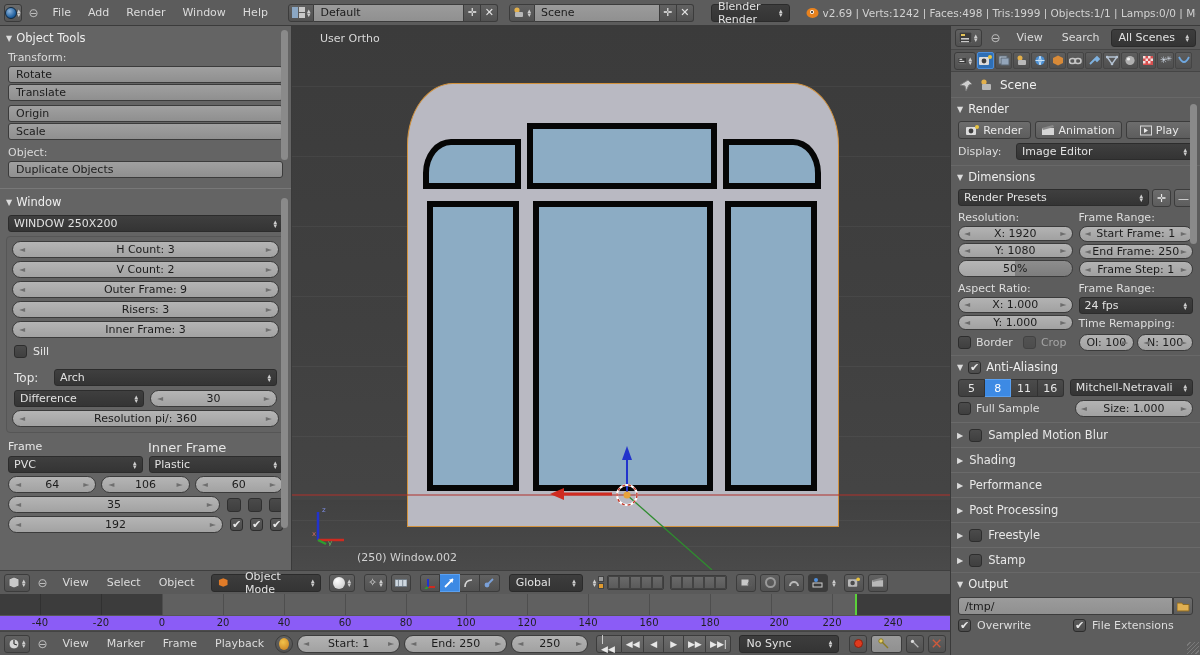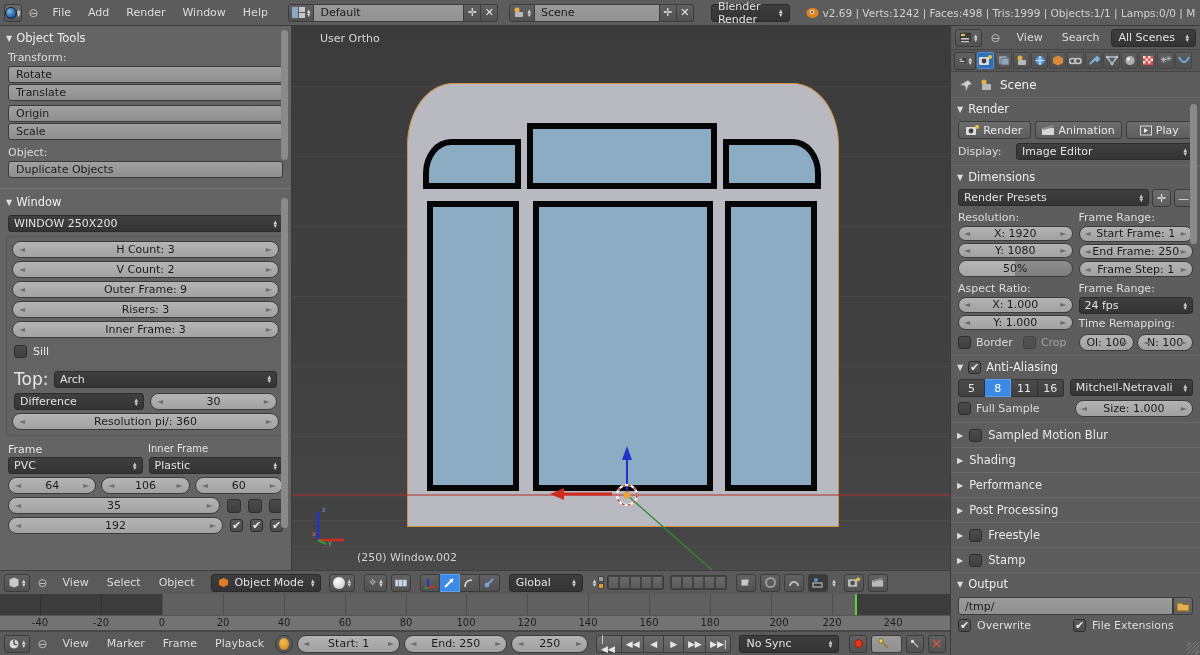--- a/index.html
+++ b/index.html
@@ -195,21 +195,21 @@
   #tl{
     position:absolute; left:0; top:594px; width:950px; height:61px;
     background:#4d4d4d;
   }
   #tl-track{ position:absolute; left:0; top:0; width:950px; height:21px; background:#606060; }
   #tl-shade-left{ position:absolute; left:0; top:0; width:162px; height:21px; background:#3c3c3c; }
   #tl-shade-right{ position:absolute; left:857px; top:0; width:93px; height:21px; background:#3c3c3c; }
   .tl-vline{ position:absolute; top:0; width:1px; height:21px; background:rgba(0,0,0,.18); }
   #tl-play{ position:absolute; left:855px; top:0; width:2px; height:21px; background:#5bd13a; }
   #tl-ruler{ position:absolute; left:0; top:21px; width:950px; height:16px;
-             background:#737373; border-top:1px solid #565656;border-bottom:1px solid #4b4b4b;}
+             background:#8b5cf6; border-top:1px solid #565656;border-bottom:1px solid #4b4b4b;}
   .tl-tick{ position:absolute; top:1px; font-size:10px; color:#1f1f1f; transform:translateX(-50%); }
   #tl-foot{
     position:absolute; left:0; top:37px; width:950px; height:24px;
     background:#5a5a5a; display:flex;align-items:center;gap:4px;padding:0 4px;
     border-top:1px solid #444;
   }
   .tbtn{
     height:18px; min-width:20px; padding:0 4px;
     background:linear-gradient(#6c6c6c,#5c5c5c); border:1px solid #3c3c3c;
     display:flex;align-items:center;justify-content:center; font-size:9px; color:#e8e8e8;
@@ -353,21 +353,21 @@
         <span>Inner Frame: 3</span>
         <span class="ar r">►</span>
       </div>
 
       <div style="display:flex;align-items:center;gap:6px;padding:4px 2px 11px 2px">
         <span class="chk"></span>
         <span style="font-size:11px">Sill</span>
       </div>
 
       <div style="display:flex;align-items:center;gap:6px;padding:0 2px 4px 2px">
-        <span style="font-size:17px;width:34px">Top:</span>
+        <span style="font-size:12px;width:34px">Top:</span>
         <div class="drop" style="flex:1">
           <span>Arch</span>
           <span class="spinner">
               <span>▴</span>
               <span>▾</span>
             </span>
         </div>
       </div>
 
       <div style="display:flex;gap:6px;padding:0 2px 3px 2px">
@@ -387,21 +387,21 @@
 
       <div class="numfield" style="margin-bottom:1px">
         <span class="ar l">◄</span>
         <span>Resolution pi/: 360</span>
         <span class="ar r">►</span>
       </div>
     </div>
 
     <div style="display:flex;padding:4px 8px 1px 8px">
       <span style="width:140px;font-size:11px">Frame</span>
-      <span style="font-size:10px">Inner Frame</span>
+      <span style="font-size:13px">Inner Frame</span>
     </div>
     <div style="display:flex;gap:6px;padding:0 8px 3px 8px">
       <div class="drop" style="flex:1">
         <span>PVC</span>
         <span class="spinner">
             <span>▴</span>
             <span>▾</span>
           </span>
       </div>
       <div class="drop" style="flex:1">
@@ -516,21 +516,21 @@
           <span>▴</span>
           <span>▾</span>
         </span>
     </div>
     <span class="collapse-dot">⊖</span>
     <span class="menu-item">View</span>
     <span class="menu-item">Select</span>
     <span class="menu-item">Object</span>
 
     <div class="dark-field" style="width:110px;margin-left:6px">
-      <span style="display:flex;align-items:center;gap:5px">
+      <span style="display:flex;align-items:center;gap:16px">
         <svg width="11" height="11" viewBox="0 0 11 11">
           <path d="M1 3 L5.5 1 L10 3 L10 8 L5.5 10 L1 8 Z" fill="#e07b28"></path>
         </svg>
         <span>Object Mode</span>
       </span>
       <span class="spinner">
           <span>▴</span>
           <span>▾</span>
         </span>
     </div>

